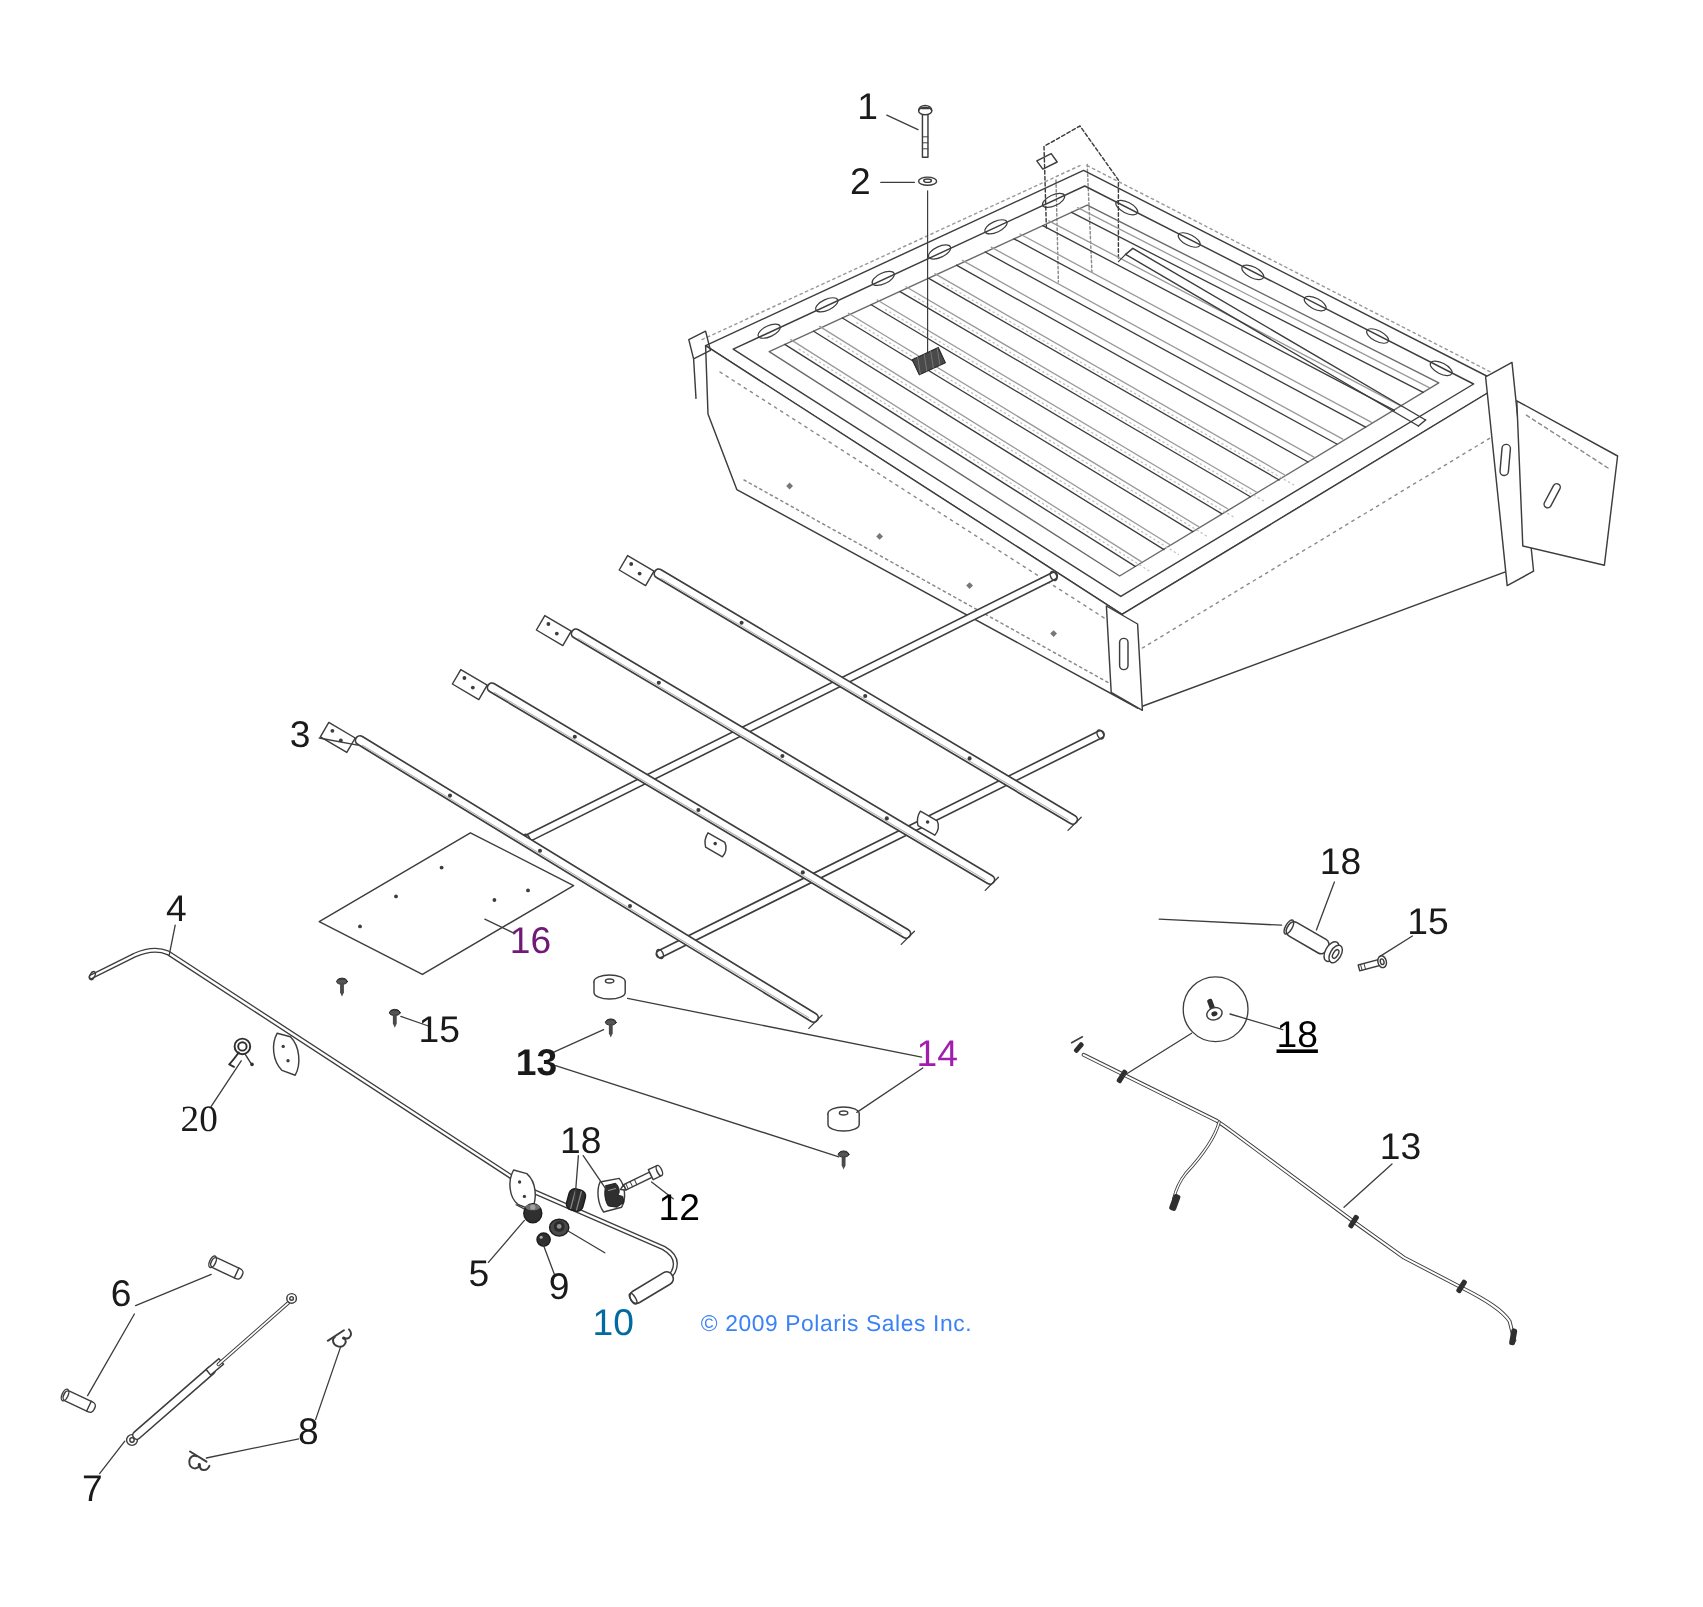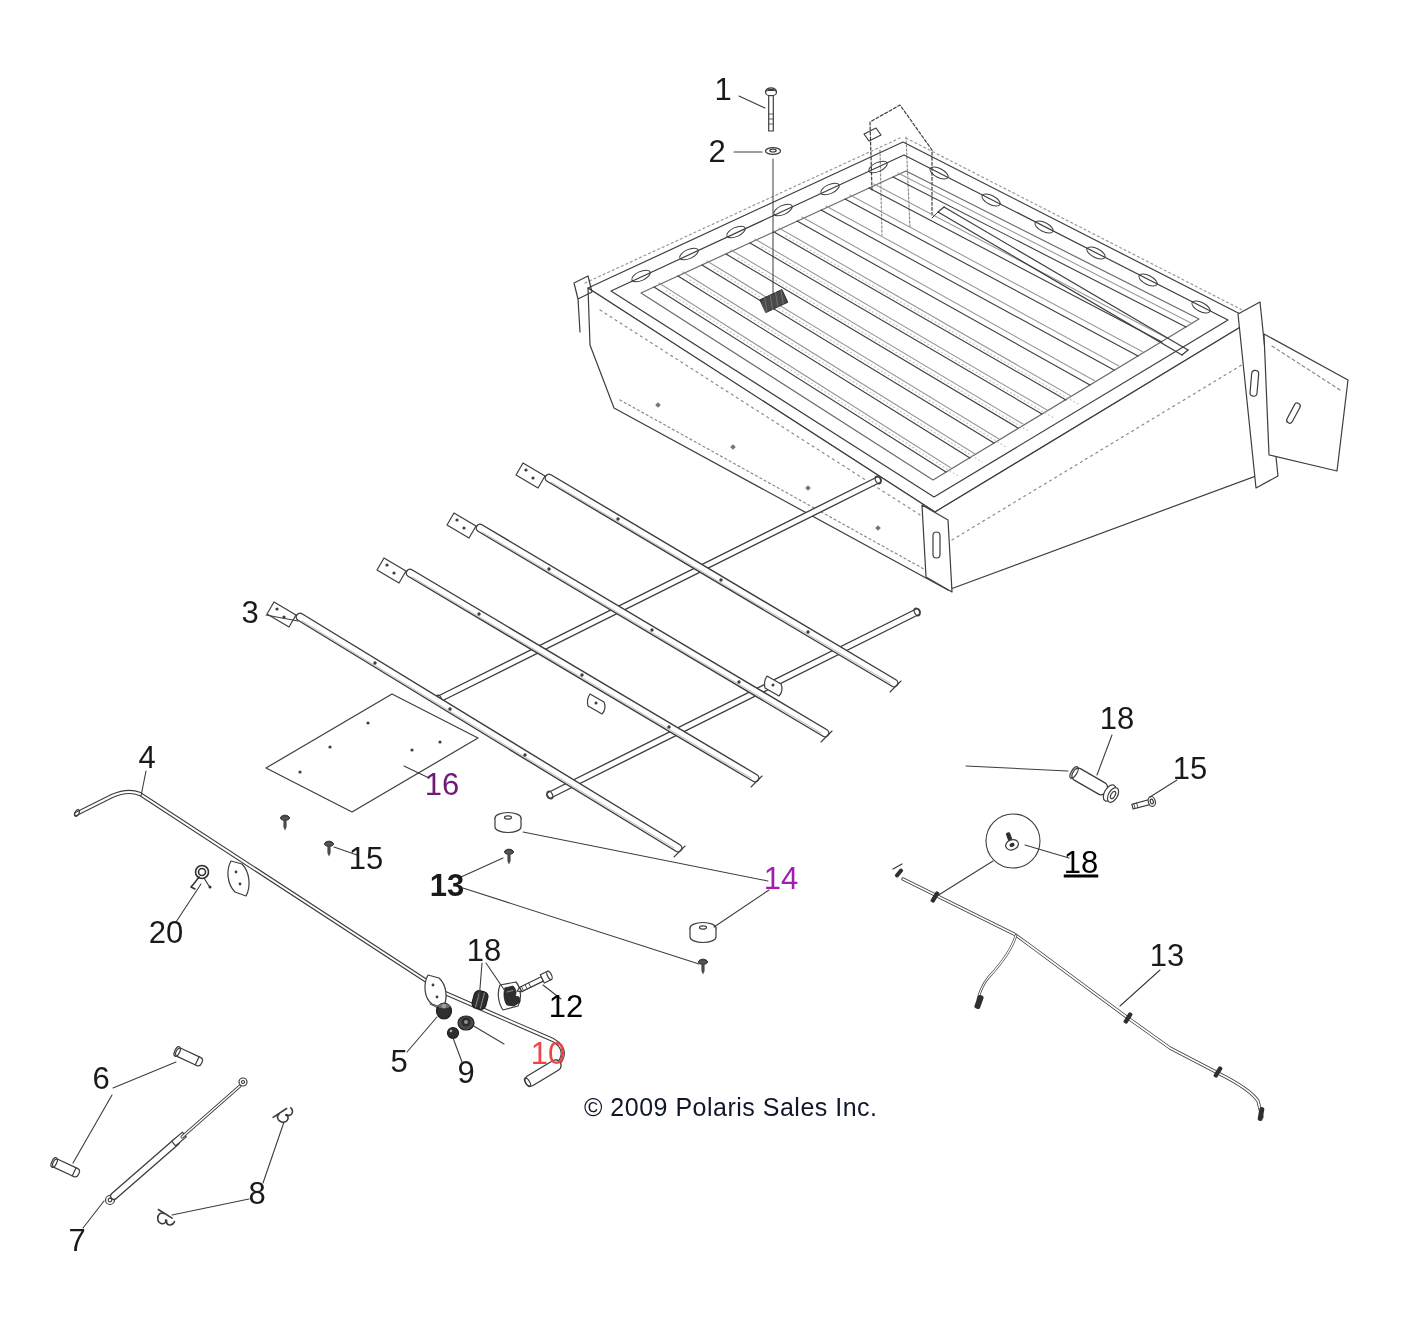--- a/index.html
+++ b/index.html
@@ -14,22 +14,22 @@
     font-size:31px;
     line-height:1;
     color:#1a1a1a;
     white-space:nowrap;
   }
   #copyright{
     position:absolute;
     left:584px;
     top:1093px;
     font-family:"Liberation Sans",sans-serif;
-    font-size:25px;
-    color:#0f172a;
+    font-size:19px;
+    color:#3b82f6;
     letter-spacing:0.5px;
     white-space:nowrap;
   }
 </style>
 </head>
 <body>
 
 <div id="stage">
 
 <svg id="diagram-svg" width="1419" height="1339" viewBox="0 0 1419 1339">
@@ -408,29 +408,29 @@
 <div id="callout-layer">
       <div class="callout" style="left: 723px; top: 89px; color: rgb(26, 26, 26);">1</div>
       <div class="callout" style="left: 717px; top: 151px; color: rgb(26, 26, 26);">2</div>
       <div class="callout" style="left: 250px; top: 612px; color: rgb(26, 26, 26);">3</div>
       <div class="callout" style="left: 147px; top: 757px; color: rgb(26, 26, 26);">4</div>
       <div class="callout" style="left: 399px; top: 1061px; color: rgb(26, 26, 26);">5</div>
       <div class="callout" style="left: 101px; top: 1078px; color: rgb(26, 26, 26);">6</div>
       <div class="callout" style="left: 77px; top: 1240px; color: rgb(26, 26, 26);">7</div>
       <div class="callout" style="left: 257px; top: 1193px; color: rgb(26, 26, 26);">8</div>
       <div class="callout" style="left: 466px; top: 1072px; color: rgb(26, 26, 26);">9</div>
-      <div class="callout" style="left: 511px; top: 1053px; color: #ef4444; margin-left: 37px;">10</div>
+      <div class="callout" style="left: 511px; top: 1102px; color: #0369a1;">10</div>
       <div class="callout" style="left: 484px; top: 950px; color: rgb(26, 26, 26);">18</div>
       <div class="callout" style="left: 566px; top: 1006px; color: #000000;">12</div>
       <div class="callout" style="left: 447px; top: 885px; color: rgb(26, 26, 26); font-weight: bold;">13</div>
       <div class="callout" style="left: 781px; top: 878px; color: #a21caf;">14</div>
       <div class="callout" style="left: 366px; top: 858px; color: rgb(26, 26, 26);">15</div>
       <div class="callout" style="left: 1190px; top: 768px; color: rgb(26, 26, 26);">15</div>
       <div class="callout" style="left: 442px; top: 784px; color: #701a75;">16</div>
       <div class="callout" style="left: 1167px; top: 955px; color: rgb(26, 26, 26);">13</div>
       <div class="callout" style="left: 1081px; top: 862px; color: #000000; text-decoration: underline;">18</div>
       <div class="callout" style="left: 1117px; top: 718px; color: rgb(26, 26, 26);">18</div>
-      <div class="callout" style="left: 166px; top: 932px; color: rgb(26, 26, 26);">20</div>
+      <div class="callout" style="left: 166px; top: 932px; color: rgb(26, 26, 26); font-family: Liberation Serif, serif;">20</div>
     </div>
 
 <div id="copyright">© 2009 Polaris Sales Inc.</div>
 
 </div>
 
 </body></html>

